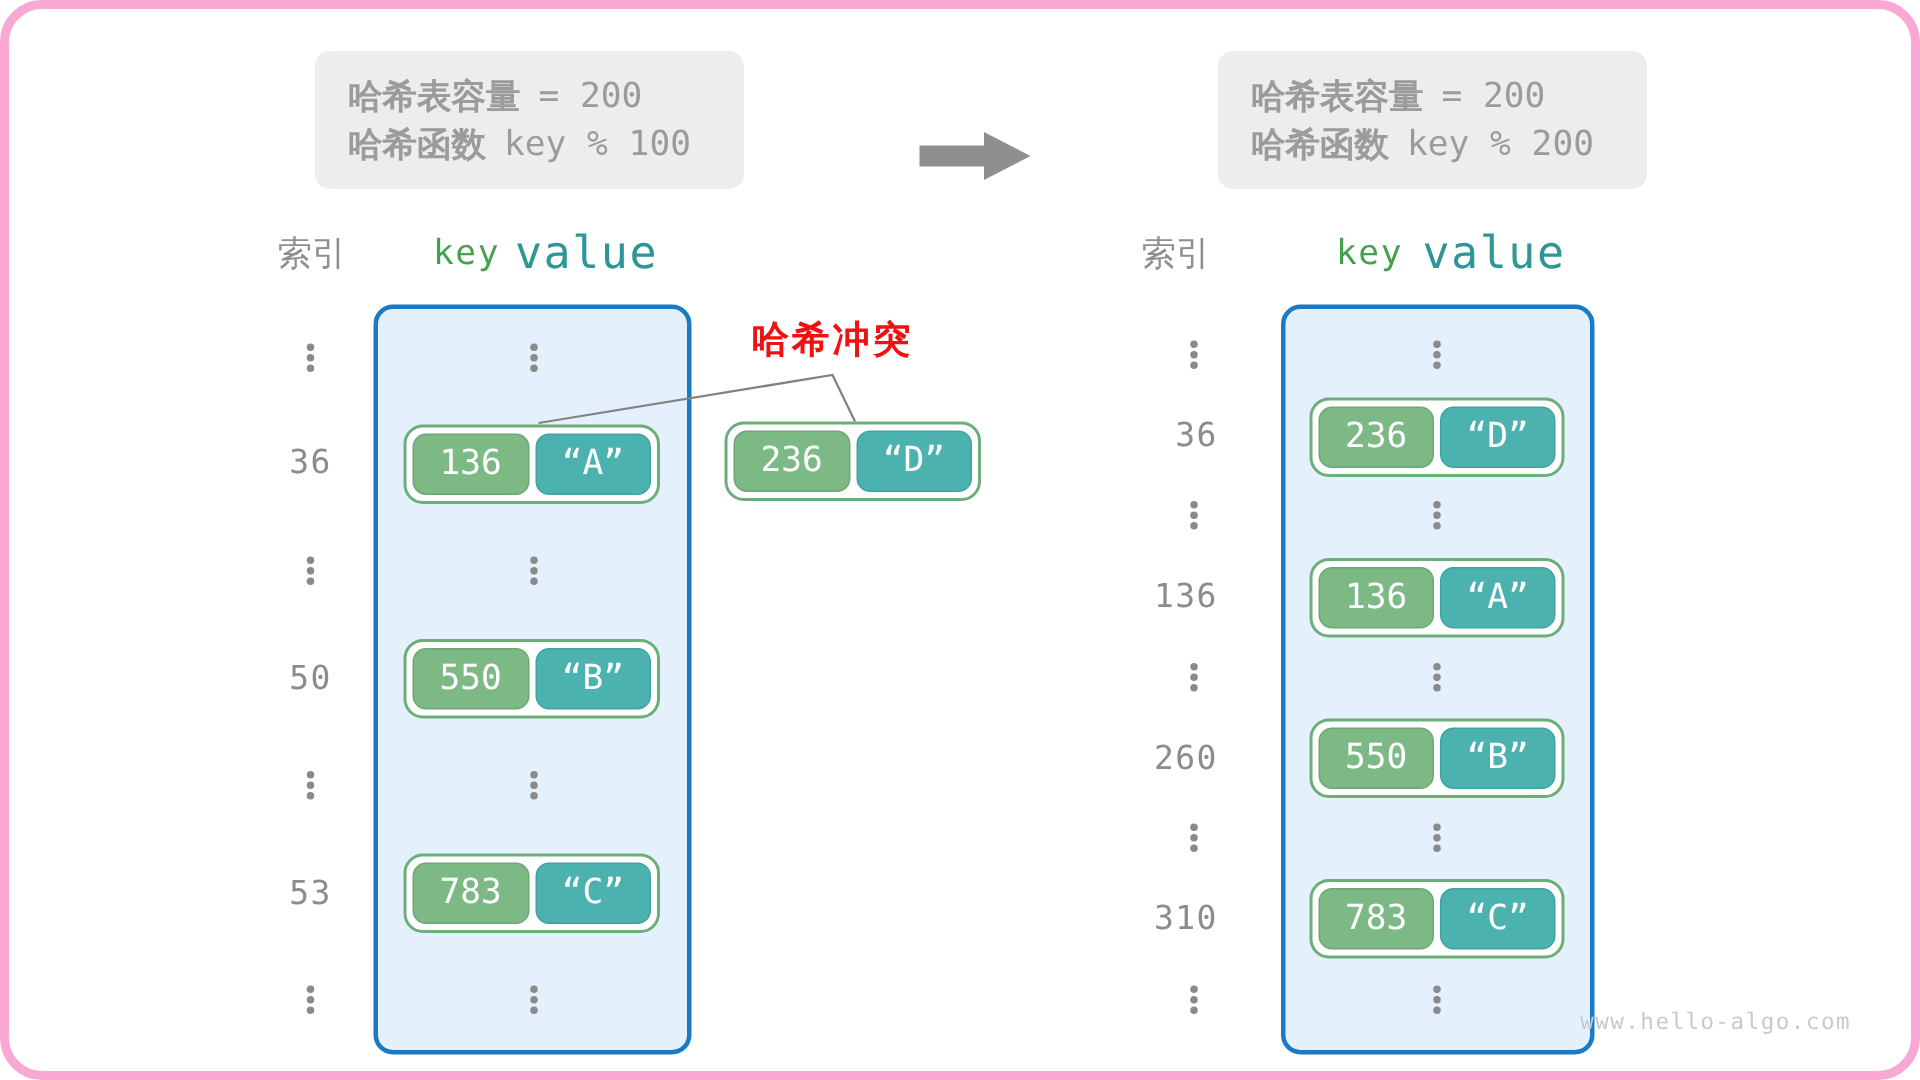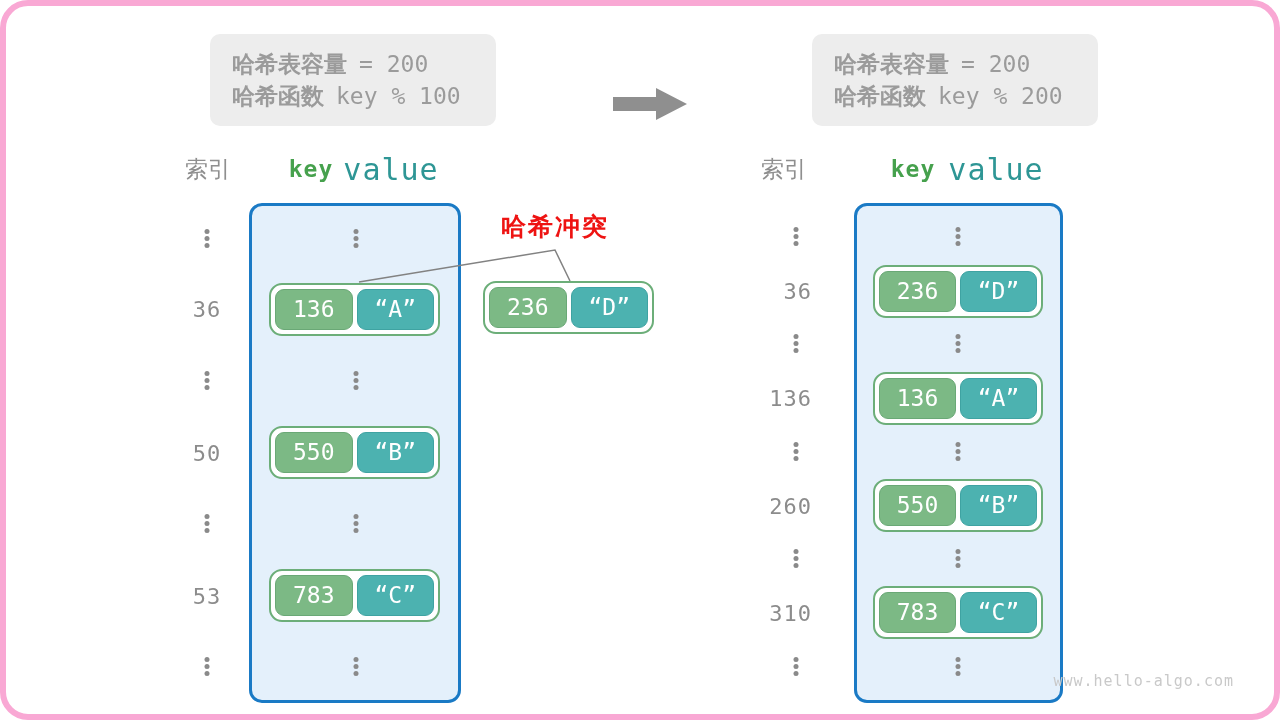--- a/index.html
+++ b/index.html
@@ -20,21 +20,21 @@
   }
   .capline{display:flex;align-items:center;gap:12px;}
 
   .fig-title{
     position:absolute;transform:translate(-50%,-50%);
     font-family:"Liberation Sans", sans-serif;font-weight:bold;
     font-size:25px;color:#252525;white-space:nowrap;letter-spacing:1px;
   }
 
   .hdr-index{font-size:23px;color:#8f8f8f;font-family:"Liberation Sans", sans-serif;}
-  .hdr-key{font-size:23px;color:#46a14d;letter-spacing:1px;font-weight:bold;}
+  .hdr-key{font-size:23px;color:#46a14d;letter-spacing:1px;}
   .hdr-value{font-size:30px;color:#2e9695;letter-spacing:1px;}
 
   .idx{font-size:22px;color:#8c8c8c;letter-spacing:1px;}
 
   .table{
     position:absolute;background:#e4f0fb;border:3px solid #1a7ac5;border-radius:13px;
     box-sizing:border-box;
   }
 
   .vdots{

